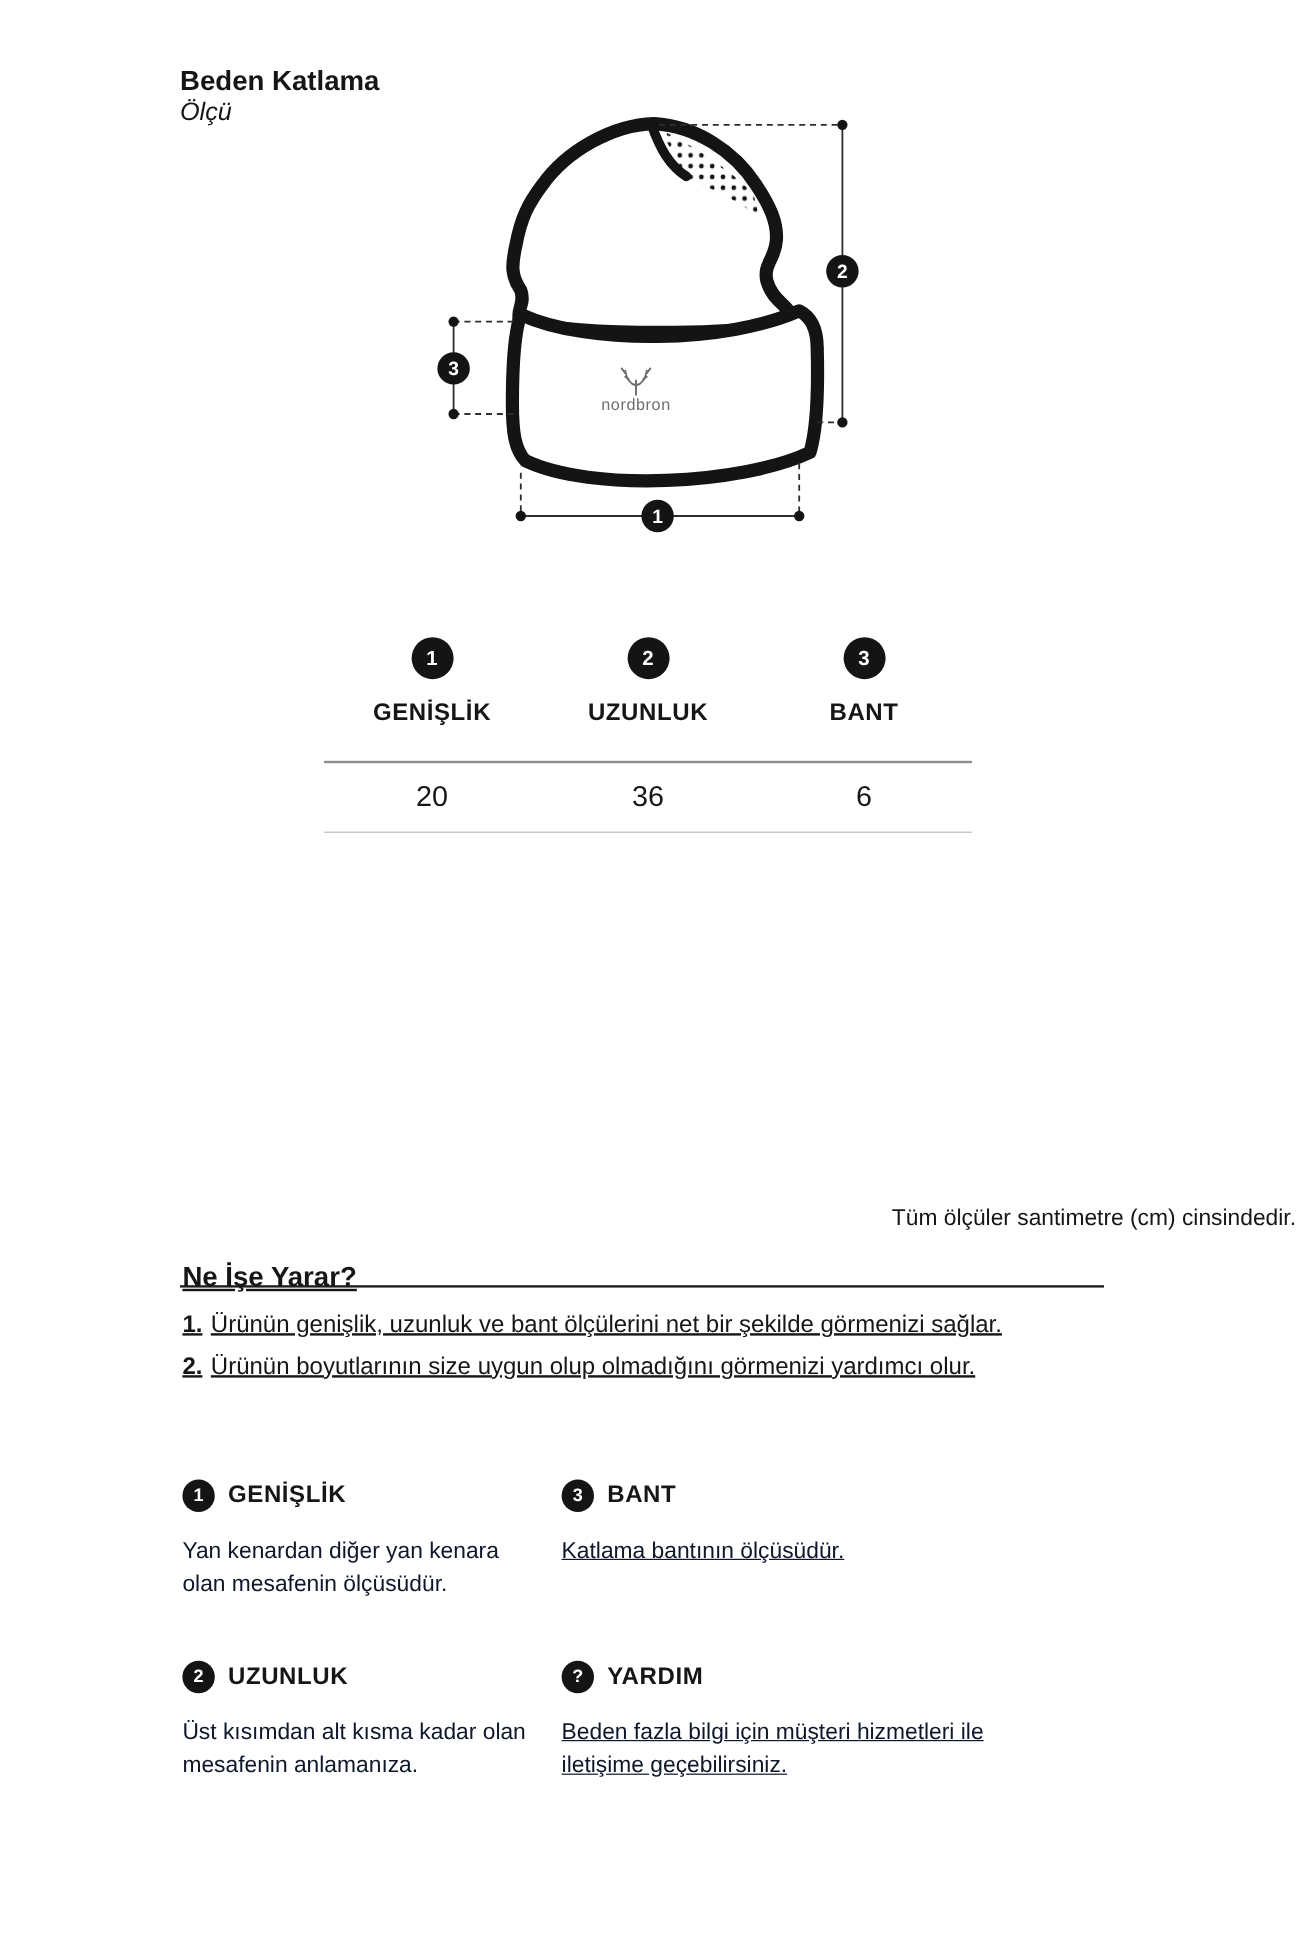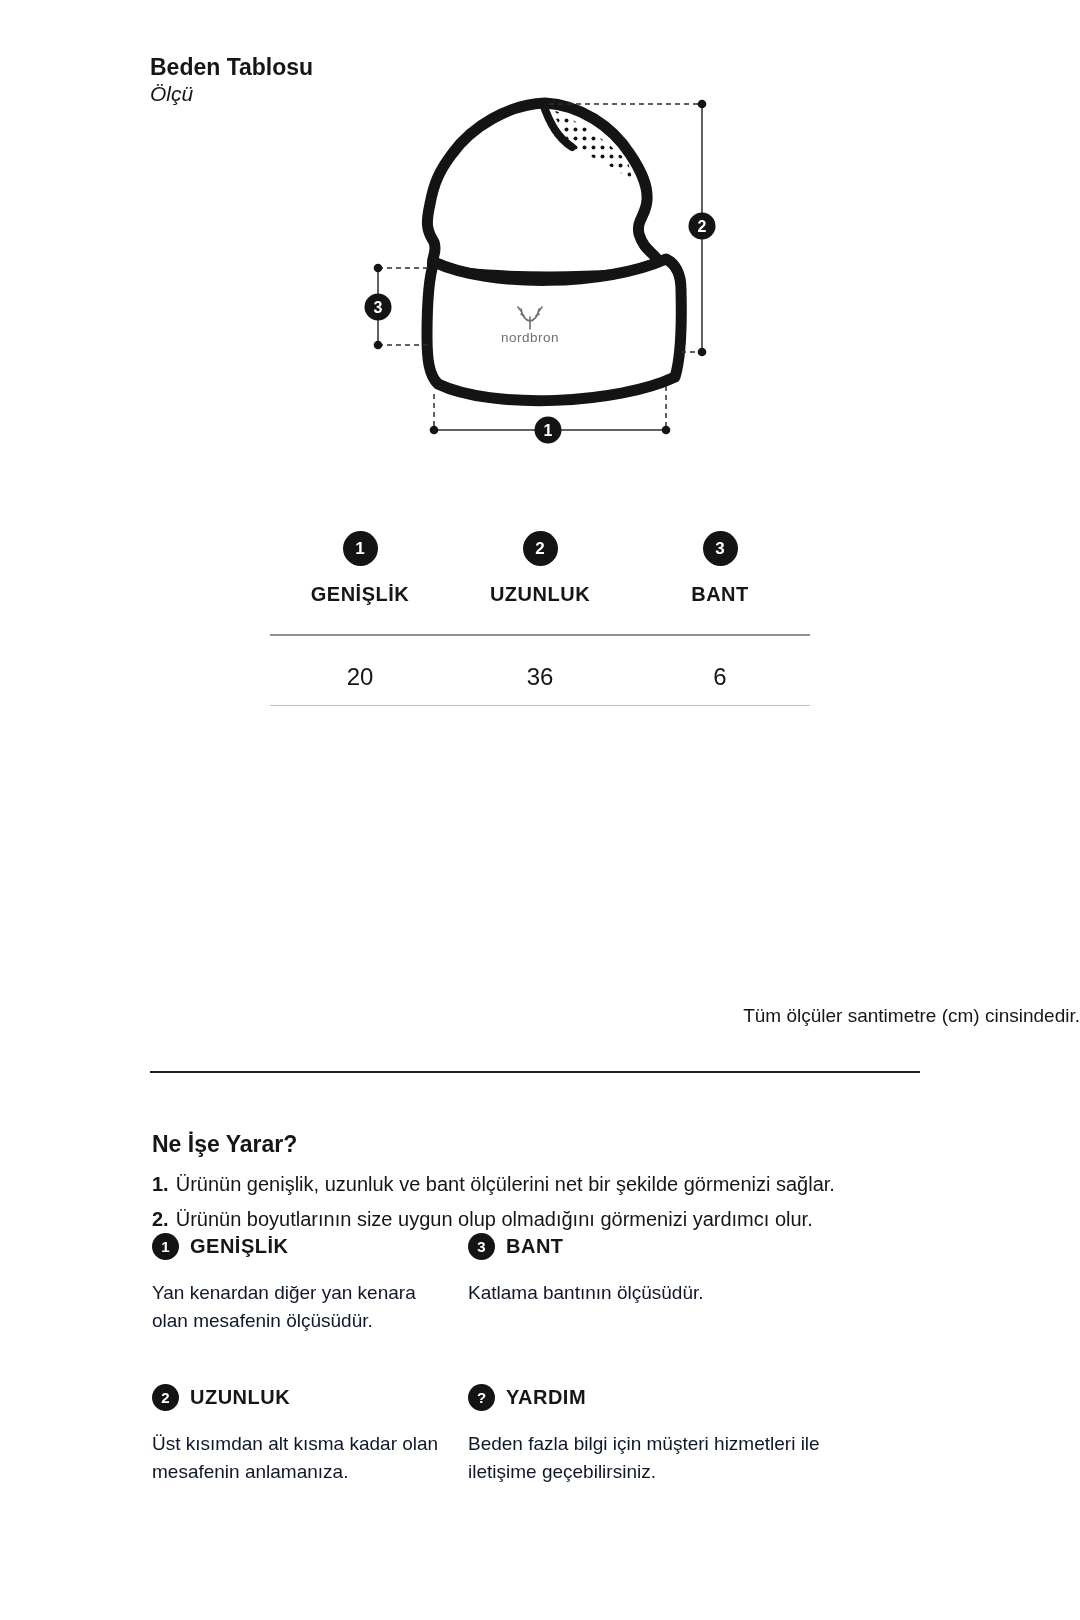--- a/index.html
+++ b/index.html
@@ -15,51 +15,51 @@
   .fig{position:absolute;left:330px;top:82px;width:400px;height:372px;}
   
   .size-table{position:absolute;left:270px;top:531px;width:540px;}
   .st-row{display:grid;grid-template-columns:repeat(3,1fr);}
   .st-cell{display:flex;justify-content:center;align-items:center;}
   .badge{background:#141414;color:#fff;border-radius:50%;display:flex;align-items:center;justify-content:center;font-weight:bold;}
   .st-badge{width:35px;height:35px;font-size:17px;}
   .st-headers{margin-top:17px;}
   .st-header{font-size:20px;font-weight:bold;letter-spacing:.5px;text-align:center;}
   .st-rule-top{margin-top:28px;border-top:2px solid #8e8e8e;}
-  .st-values{padding:15px 0 14px 0;margin-top:12px;}
+  .st-values{padding:15px 0 14px 0;}
   .st-value{font-size:24px;text-align:center;}
   .st-rule-bottom{border-top:1.5px solid #bdbdbd;}
   
   .unit-note{position:absolute;left:0;top:1005px;width:100%;text-align:right;font-size:19px;}
   
   .divider{position:absolute;left:150px;top:1071px;width:770px;height:2px;background:#1f1f1f;}
   
-  .info{position:absolute;left:152px;top:1131px;width:810px;}
+  .info{position:absolute;left:152px;top:1051px;width:810px;text-decoration:underline;}
   .info-heading{font-size:23px;font-weight:bold;margin:0 0 13px 0;}
   .info-item{display:flex;gap:7px;font-size:20px;line-height:27px;margin-top:8px;}
   .info-num{font-weight:bold;}
   
   .defs{position:absolute;left:152px;top:1233px;width:800px;display:grid;grid-template-columns:316px 1fr;row-gap:50px;}
   .def-head{display:flex;align-items:center;gap:11px;}
   .def-badge{width:27px;height:27px;font-size:15px;}
   .def-title{font-size:20px;font-weight:bold;letter-spacing:.5px;}
   .def-desc{margin:19px 0 0 0;font-size:19px;line-height:27.5px;color:#0f172a;}
   .def-item.left .def-desc{max-width:290px;}
-  .def-item.right .def-desc{max-width:392px;}
+  .def-item.right .def-desc{max-width:392px;text-decoration:underline;}
   
   .svg-badge-num{font-family:"Liberation Sans","DejaVu Sans",sans-serif;font-weight:bold;font-size:16px;fill:#ffffff;}
   .brand-text{font-family:"Liberation Sans","DejaVu Sans",sans-serif;font-size:13.5px;fill:#6f6f6f;letter-spacing:.5px;}
 </style>
 </head>
 <body>
 
 <div class="page">
 
   <div class="hdr">
-    <div class="hdr-title">Beden Tablosu</div>
+    <div class="hdr-title">Beden Katlama</div>
     <div class="hdr-sub">Ölçü</div>
   </div>
 
   <svg class="fig" viewBox="0 0 400 372">
     <defs>
       <pattern id="halftone" width="9" height="9" patternUnits="userSpaceOnUse">
         <circle cx="2.5" cy="2.5" r="2" fill="#141414"></circle>
       </pattern>
     </defs>
 

